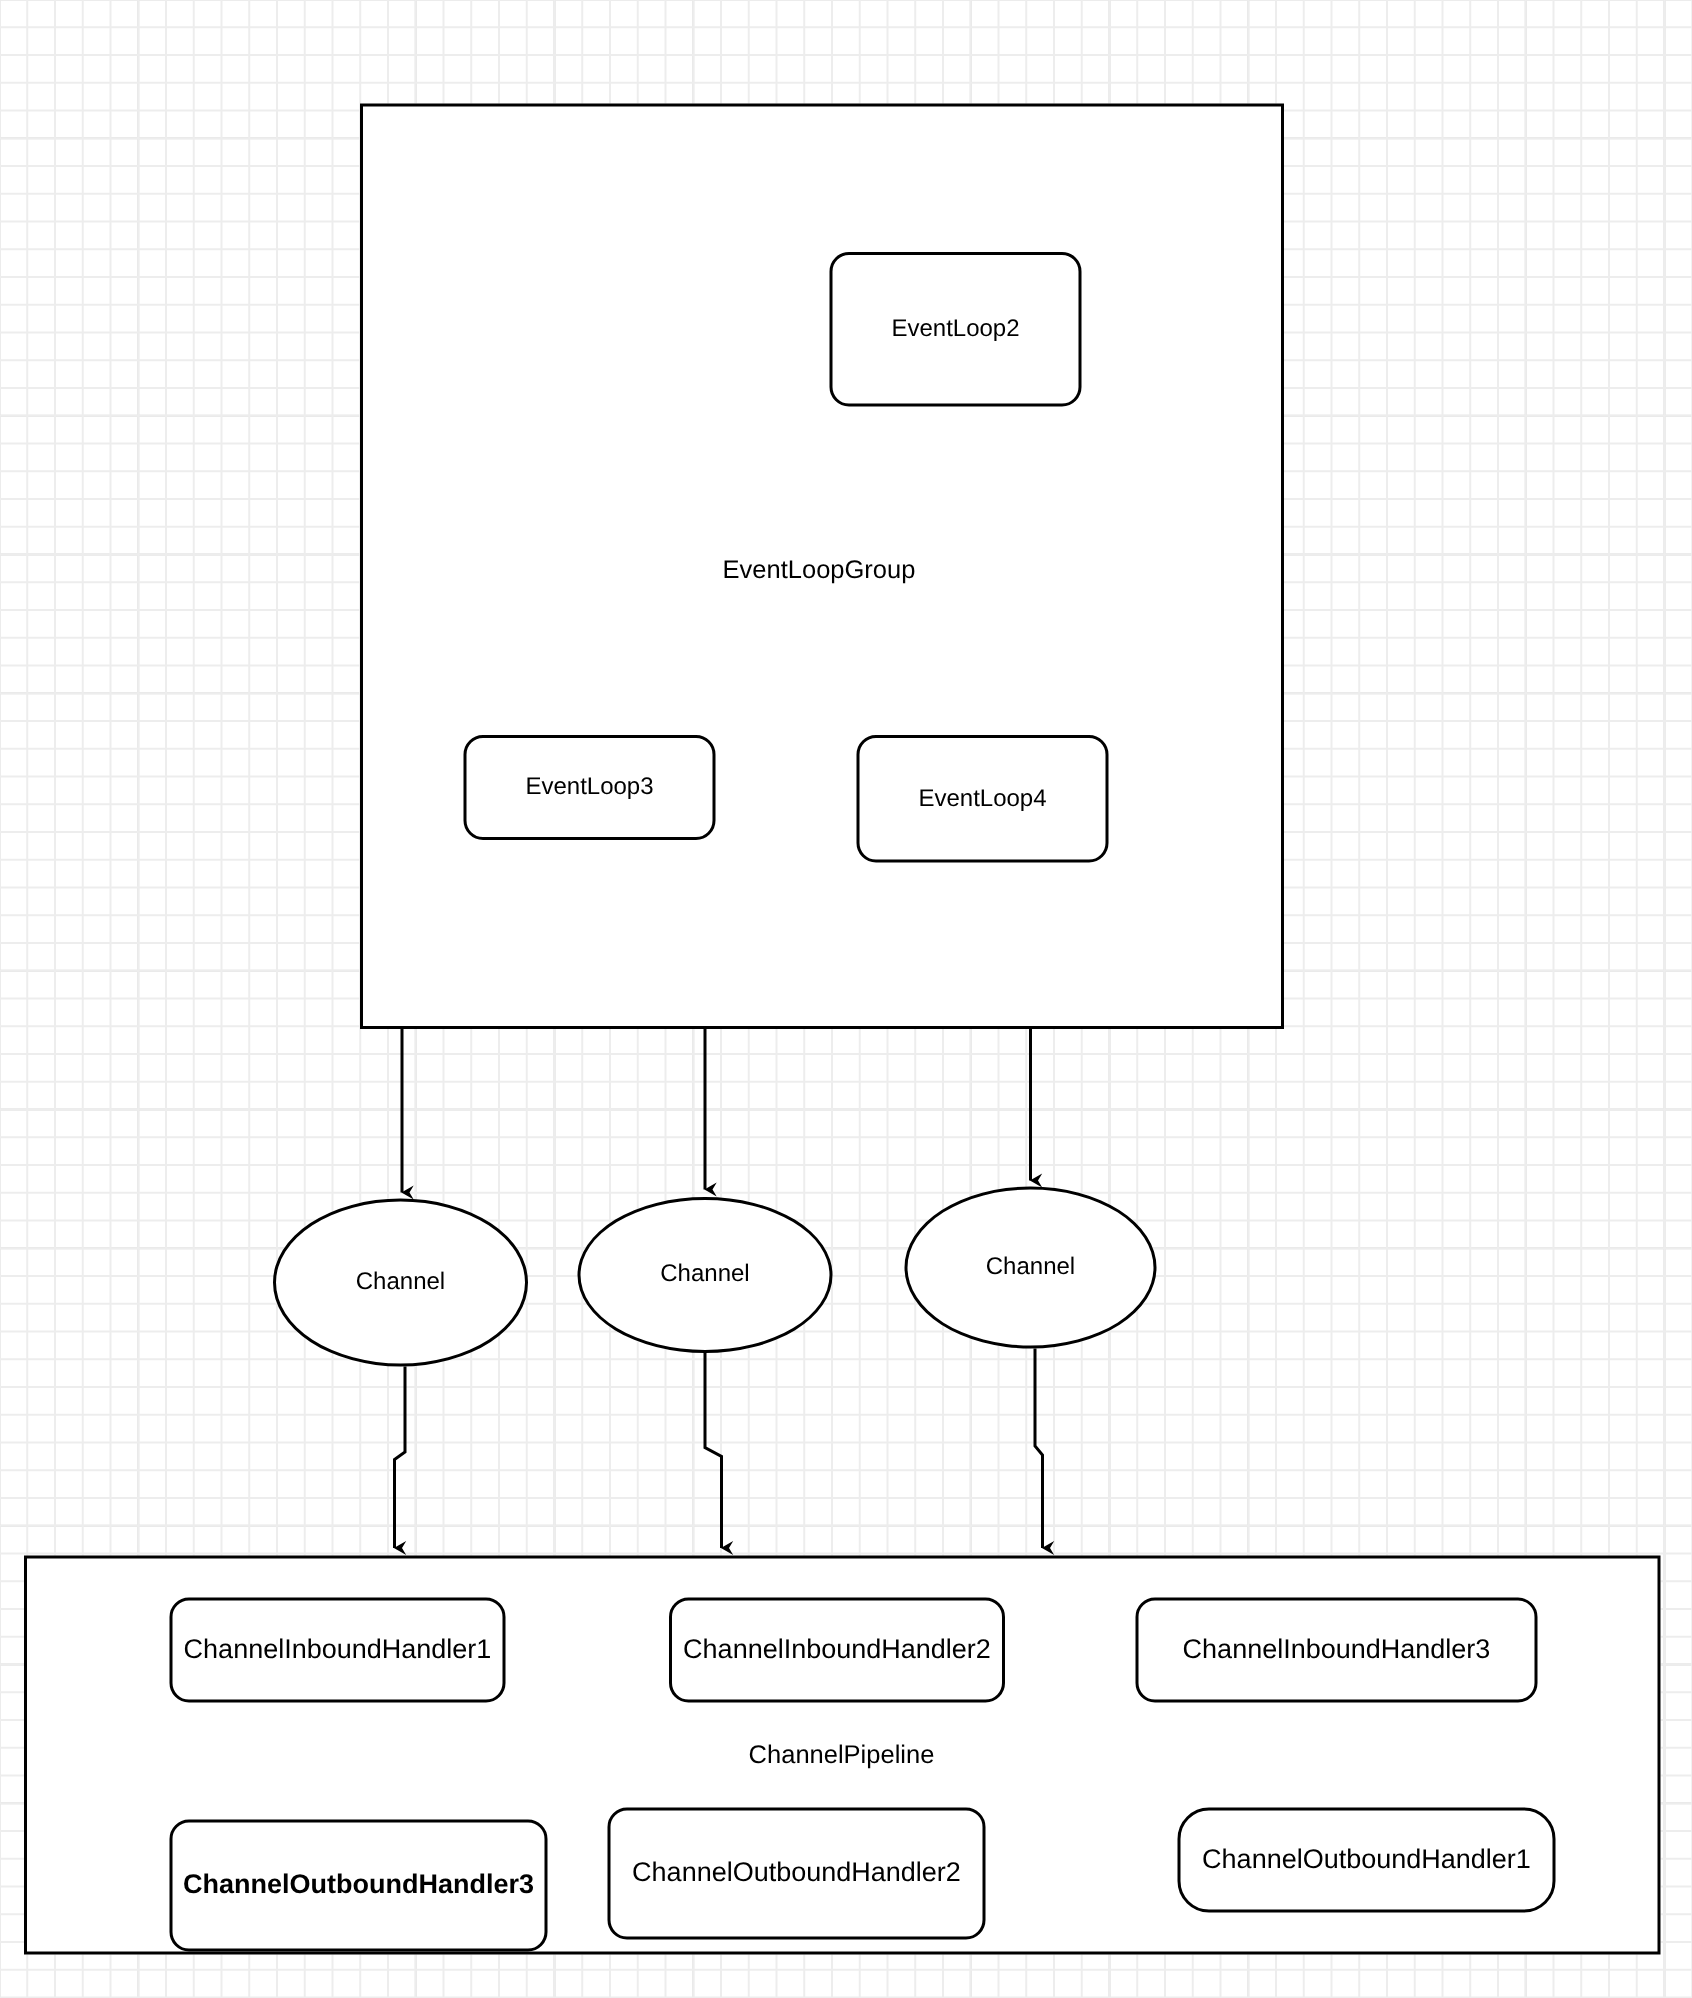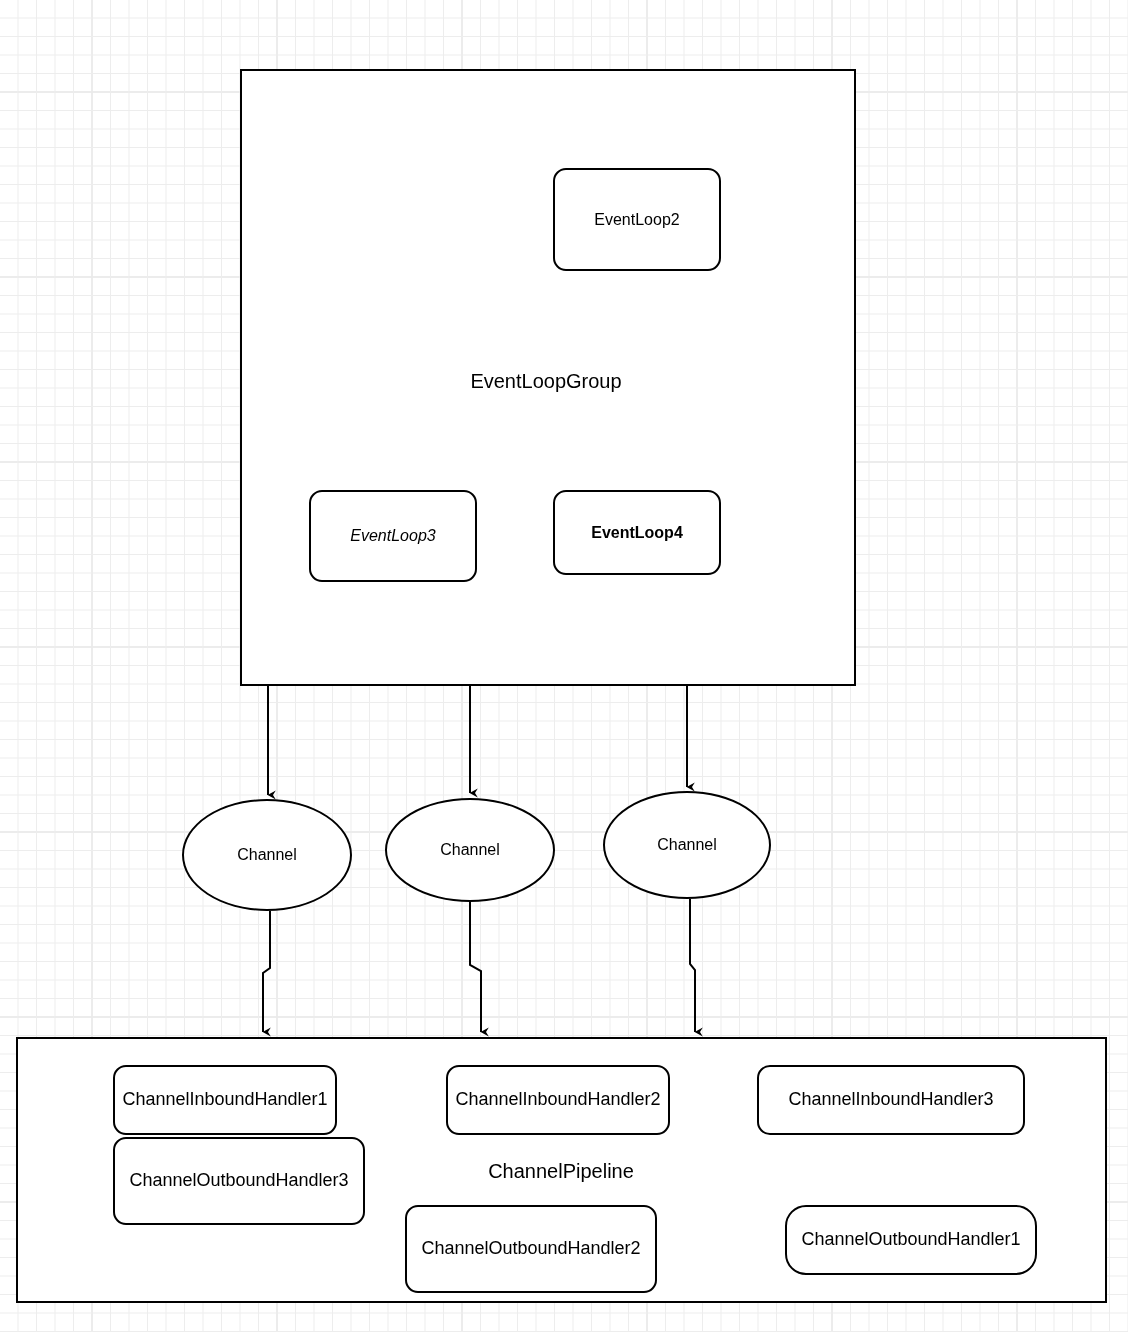--- a/index.html
+++ b/index.html
@@ -41,21 +41,21 @@
   .rounded{border-radius:13px;}
   .plainbox{border-radius:0;}
   .ellipse{border-radius:50%;}
 
   .grouplabel{
     position:absolute;
     color:#000000;
     white-space:nowrap;
     text-align:center;
   }
-  .fs17{font-size:20px;}
+  .fs17{font-size:17px;}
   .fs16{font-size:16px;}
   .fs15{font-size:18px;}
 </style>
 </head>
 <body>
 
 <div id="canvas">
 
   <svg id="svglayer" viewBox="0 0 1128 1332" xmlns="http://www.w3.org/2000/svg">
     <defs>
@@ -91,25 +91,25 @@
 
   <div class="node plainbox" style="left:240px;top:69px;width:616px;height:617px;"></div>
 
   <div class="grouplabel fs17" style="left:440px;top:370px;width:212px;">EventLoopGroup</div>
 
 
   <div class="node rounded fs16" style="left:553px;top:168px;width:168px;height:103px;">
     <span>EventLoop2</span>
   </div>
 
-  <div class="node rounded fs16" style="left:309px;top:490px;width:168px;height:92px;font-style:italic;">
+  <div class="node rounded fs16" style="left:309px;top:490px;width:168px;height:70px;">
     <span>EventLoop3</span>
   </div>
 
-  <div class="node rounded fs16" style="left:553px;top:490px;width:168px;height:85px;font-weight:bold;">
+  <div class="node rounded fs16" style="left:571px;top:490px;width:168px;height:85px;">
     <span>EventLoop4</span>
   </div>
 
   <div class="node ellipse fs16" style="left:182px;top:799px;width:170px;height:112px;">
     <span>Channel</span>
   </div>
 
   <div class="node ellipse fs16" style="left:385px;top:798px;width:170px;height:104px;">
     <span>Channel</span>
   </div>
@@ -127,21 +127,21 @@
   </div>
 
   <div class="node rounded fs15" style="left:433px;top:1065px;width:224px;height:70px;margin-left:13px;">
     <span>ChannelInboundHandler2</span>
   </div>
 
   <div class="node rounded fs15" style="left:757px;top:1065px;width:268px;height:70px;text-align:center;">
     <span>ChannelInboundHandler3</span>
   </div>
 
-  <div class="node rounded fs15" style="left:113px;top:1137px;width:252px;height:88px;">
+  <div class="node rounded fs15" style="left:113px;top:1213px;width:252px;height:88px;font-weight:bold;">
     <span>ChannelOutboundHandler3</span>
   </div>
 
   <div class="node rounded fs15" style="left:405px;top:1205px;width:252px;height:88px;align-items:center;">
     <span>ChannelOutboundHandler2</span>
   </div>
 
   <div class="node rounded fs15" style="left:785px;top:1205px;width:252px;height:70px;border-radius:21px;">
     <span>ChannelOutboundHandler1</span>
   </div>

